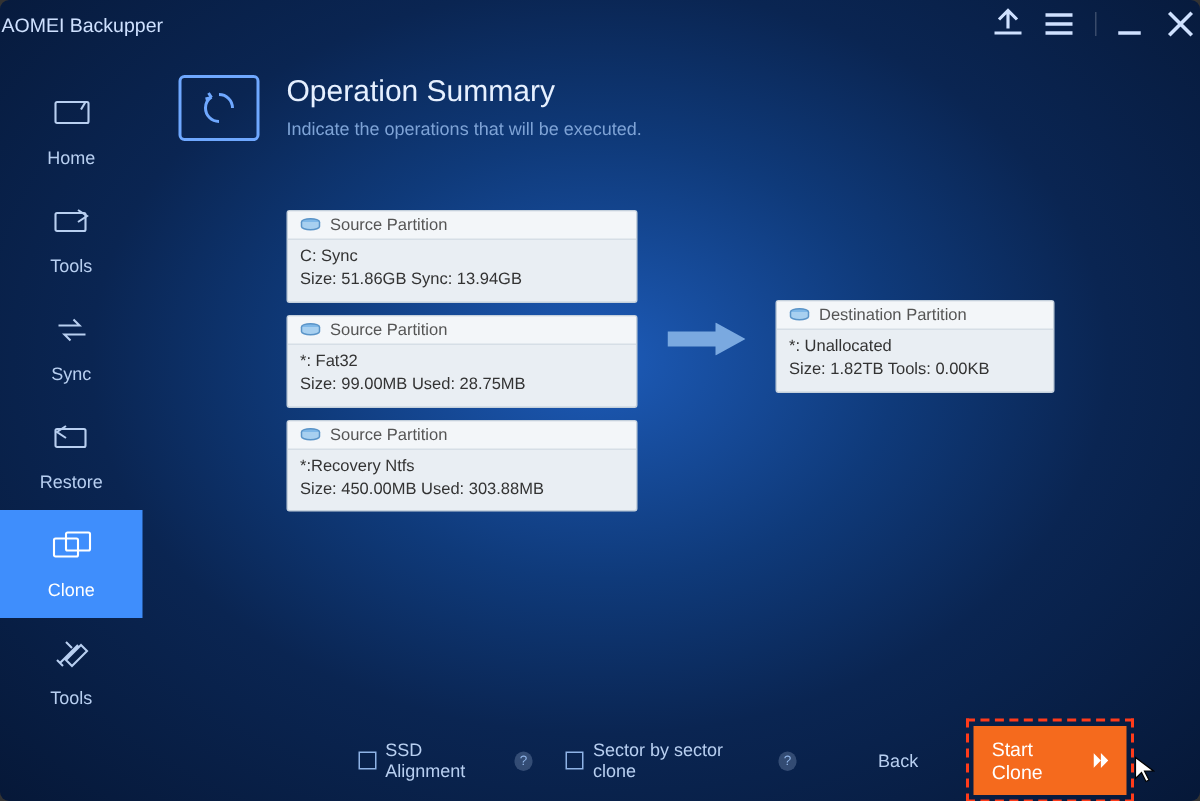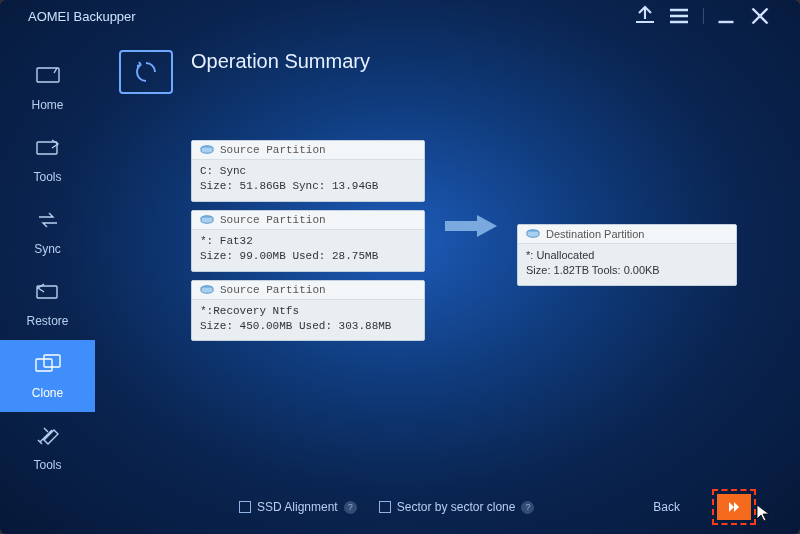--- a/index.html
+++ b/index.html
@@ -2,39 +2,39 @@
 <html><head>
 <meta charset="utf-8">
 <style>
 * { margin: 0; padding: 0; box-sizing: border-box; }
 body { font-family: "Segoe UI", Arial, sans-serif; background: #333; width: 800px; height: 534px; overflow: hidden; }
 .app {
   width: 800px; height: 534px;
   background: radial-gradient(ellipse at 50% 45%, #1d5bb8 0%, #0f3a7a 35%, #0a2552 60%, #061838 100%);
   border-radius: 6px; position: relative; display: flex; flex-direction: column;
 }
-.titlebar { height: 32px; display: flex; align-items: center; padding: 0 28px; color: #cfe1ff; }
+.titlebar { height: 32px; display: flex; align-items: center; padding: 0 1px; color: #cfe1ff; }
 .titlebar-title { font-size: 13px; flex: 1; }
 .titlebar-btn { width: 24px; height: 24px; display: flex; align-items: center; justify-content: center; cursor: pointer; color: #cfe1ff; margin-left: 10px; }
 .titlebar-sep { width: 1px; height: 16px; background: rgba(255,255,255,0.2); margin-left: 12px; }
 .body { flex: 1; display: flex; }
 .sidebar { width: 95px; display: flex; flex-direction: column; padding-top: 20px; }
 .side-item { height: 72px; display: flex; flex-direction: column; align-items: center; justify-content: center; color: #b8cff0; cursor: pointer; font-size: 12px; gap: 10px; }
 .side-item.active { background: #3f8efc; color: #fff; }
 .side-icon { width: 28px; height: 24px; position: relative; }
 .side-icon svg { width: 100%; height: 100%; }
 .content { flex: 1; padding: 18px 24px 0 24px; display: flex; flex-direction: column; }
 .header { display: flex; gap: 18px; align-items: flex-start; }
 .header-icon { width: 54px; height: 44px; border: 2px solid #6fa8ff; border-radius: 4px; display: flex; align-items: center; justify-content: center; }
 .header-icon svg { width: 26px; height: 26px; }
 .page-title { color: #e6f0ff; font-size: 20px; font-weight: 300; }
 .page-sub { color: #7ea3d6; font-size: 12px; margin-top: 6px; }
 .panel-area { flex: 1; position: relative; margin-top: 46px; }
-.src-col { position: absolute; left: 72px; top: 0; width: 234px; display: flex; flex-direction: column; gap: 8px; font-family: Liberation Mono, monospace; }
-.dest-col { position: absolute; left: 398px; top: 60px; width: 220px; margin-top: 24px; }
+.src-col { position: absolute; left: 72px; top: 0; width: 234px; display: flex; flex-direction: column; gap: 8px; }
+.dest-col { position: absolute; left: 398px; top: 60px; width: 186px; }
 .card { background: #e9eef3; border: 1px solid #c4d0dc; border-radius: 2px; font-size: 11px; color: #333; }
 .card-head { background: #f3f6f9; padding: 3px 8px; border-bottom: 1px solid #d6dee6; display: flex; align-items: center; gap: 6px; color: #555; }
 .card-body { padding: 4px 8px 6px 8px; line-height: 1.4; }
 .disk-icon { width: 14px; height: 10px; }
 .arrow { position: absolute; left: 326px; top: 75px; width: 52px; height: 22px; }
 .arrow svg { width: 100%; height: 100%; }
 .footer { height: 54px; display: flex; align-items: center; padding: 0 20px 0 120px; color: #b8cff0; font-size: 12px; gap: 22px; }
 .chk { display: flex; align-items: center; gap: 6px; cursor: pointer; }
 .chk-box { width: 12px; height: 12px; border: 1px solid #8fb3e6; }
 .help-icon { width: 13px; height: 13px; border-radius: 50%; background: rgba(180,200,230,0.25); color: #8fb3e6; font-size: 9px; display: inline-flex; align-items: center; justify-content: center; }
@@ -134,20 +134,21 @@
     <div class="content">
       <div class="header">
         <div class="header-icon">
           <svg viewBox="0 0 26 26" fill="none" stroke="#6fa8ff" stroke-width="2">
               <path d="M13 22c-5 0-9-4-9-9 0-3 1.5-5.7 4-7.3M8 6l-2-3M8 6l-4 1"></path>
               <path d="M13 4c5 0 9 4 9 9"></path>
             </svg>
         </div>
         <div>
           <div class="page-title">Operation Summary</div>
+          <div class="page-sub">Indicate the operations that will be executed.</div>
         </div>
       </div>
 
       <div class="panel-area">
         <div class="src-col">
           <div class="card">
             <div class="card-head">
                 <span class="disk-icon"><svg viewBox="0 0 14 10">
                     <ellipse cx="7" cy="3" rx="6" ry="2.2" fill="#7fb8e8" stroke="#5a94c8"></ellipse>
                     <path d="M1 3v3c0 1.2 2.7 2.2 6 2.2s6-1 6-2.2V3" fill="#a8d0f0" stroke="#5a94c8"></path>
@@ -218,20 +219,21 @@
         </label>
         <label class="chk">
           <span class="chk-box"></span>
           <span>Sector by sector clone</span>
           <span class="help-icon">?</span>
         </label>
         <span class="spacer"></span>
         <span class="back-btn">Back</span>
         <span class="start-wrap">
           <span class="start-btn">
+            <span>Start Clone</span>
             <svg width="10" height="10" viewBox="0 0 10 10" fill="#fff">
                 <path d="M0 0l5 5-5 5zM5 0l5 5-5 5z"></path>
               </svg>
           </span>
         </span>
       </div>
     </div>
   </div>
 
   <svg class="cursor" viewBox="0 0 14 18">

